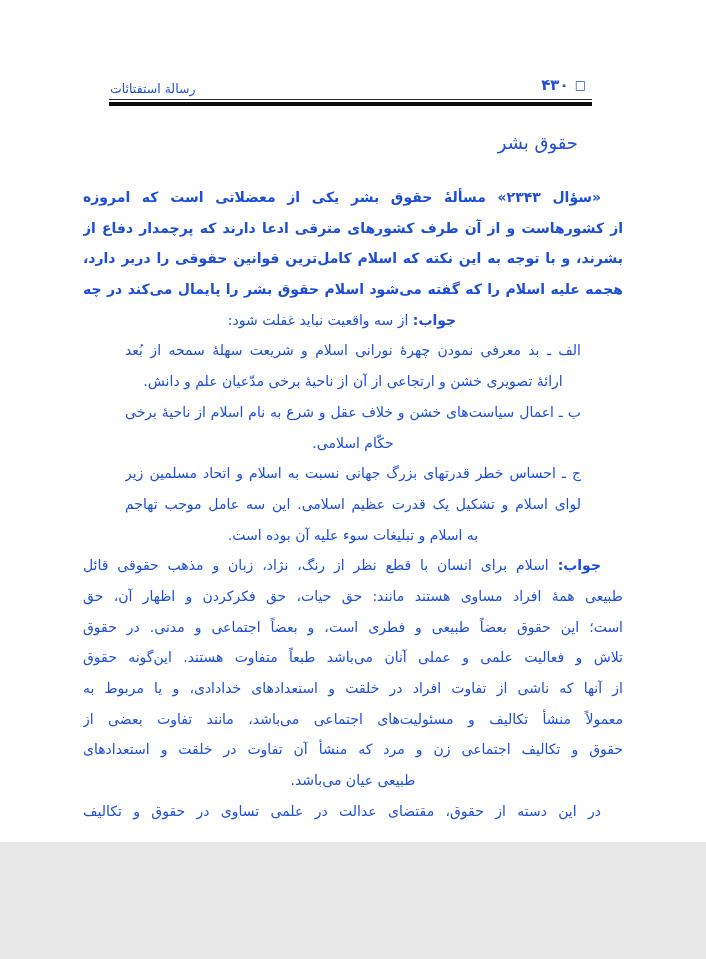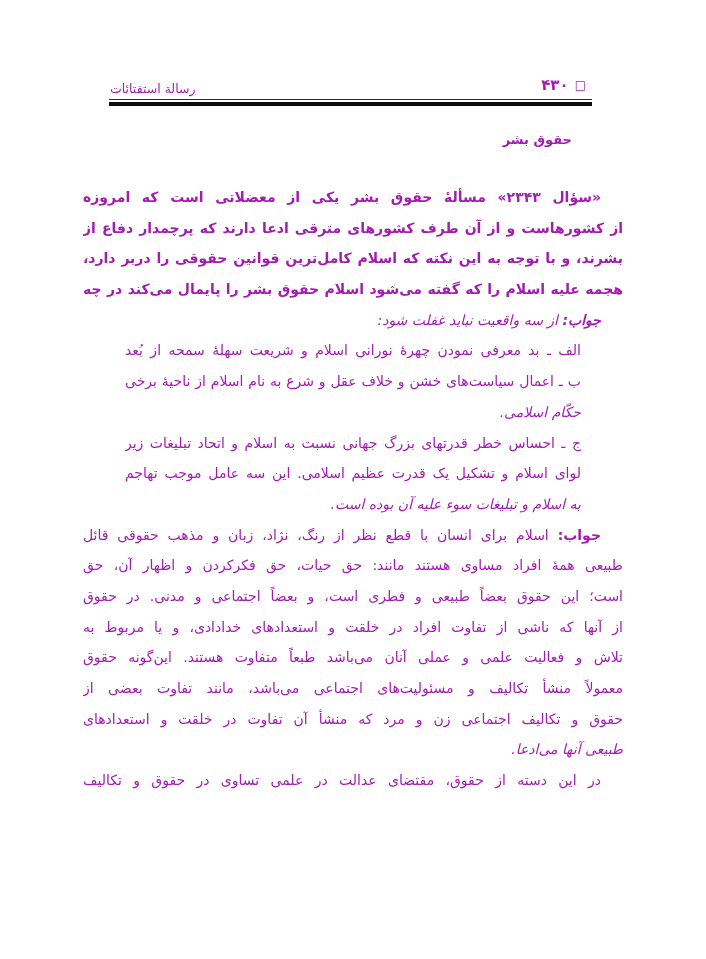--- a/index.html
+++ b/index.html
@@ -1,21 +1,21 @@
 <!DOCTYPE html>
 <html lang="fa" dir="rtl"><head>
 <meta charset="utf-8">
 <style>
   html,body{margin:0;padding:0;background:#e8e8e8;}
   .page{
     position:relative;
-    width:706px;height:959px;
+    width:706px;height:842px;
     margin:0 auto;
     background:#ffffff;
-    color:#a21caf;
+    color:#1d4ed8;
     font-family:"DejaVu Sans",sans-serif;
     direction:rtl;
     overflow:hidden;
   }
   
   .hdr-book-title{
     position:absolute;top:81px;left:110px;
     font-size:12.5px;letter-spacing:0;
   }
   .hdr-page{
@@ -27,32 +27,32 @@
   .rule-thin{
     position:absolute;top:99px;left:109px;width:483px;height:1px;
     background:#2a2a2a;
   }
   .rule-thick{
     position:absolute;top:102px;left:109px;width:483px;height:4px;
     background:#0d0d0d;
   }
   
   .section-title{
-    position:absolute;top:132px;right:134px;
-    font-size:13px;font-weight:bold;
+    position:absolute;top:132px;right:128px;
+    font-size:18px;font-weight:normal;
   }
   
   .body-col{
     position:absolute;top:182px;right:83px;width:540px;
     font-size:14px;direction:rtl;
   }
   .ln{height:30.7px;line-height:30.7px;overflow:hidden;}
   .bold{font-weight:bold;}
   .jst{text-align:justify;text-align-last:justify;}
-  .right{text-align:right;font-style:italic;}
+  .right{text-align:center;}
   .indent{text-indent:22px;}
   .item{margin:0 42px;}
   .ln b{font-weight:bold;}
 </style>
 </head>
 <body>
 
 <div class="page">
 
   <div class="hdr-book-title">رسالة استفتائات</div>
@@ -66,29 +66,30 @@
 
   <div class="section-title">حقوق بشر</div>
 
   <div class="body-col">
       <div class="ln bold jst indent">«سؤال ۲۳۴۳» مسألهٔ حقوق بشر یکی از معضلاتی است که امروزه گریبان‌گیر بسیاری</div>
       <div class="ln bold jst">از کشورهاست و از آن طرف کشورهای مترقی ادعا دارند که پرچمدار دفاع از حقوق</div>
       <div class="ln bold jst">بشرند، و با توجه به این نکته که اسلام کامل‌ترین قوانین حقوقی را دربر دارد، علت این</div>
       <div class="ln bold jst">هجمه علیه اسلام را که گفته می‌شود اسلام حقوق بشر را پایمال می‌کند در چه می‌بینید؟</div>
       <div class="ln right indent"><b>جواب:</b> از سه واقعیت نباید غفلت شود:</div>
       <div class="ln item jst">الف ـ بد معرفی نمودن چهرهٔ نورانی اسلام و شریعت سهلهٔ سمحه از بُعد نظری و</div>
+      <div class="ln item right">ارائهٔ تصویری خشن و ارتجاعی از آن از ناحیهٔ برخی مدّعیان علم و دانش.</div>
       <div class="ln item jst">ب ـ اعمال سیاست‌های خشن و خلاف عقل و شرع به نام اسلام از ناحیهٔ برخی</div>
       <div class="ln item right">حکّام اسلامی.</div>
-      <div class="ln item jst">ج ـ احساس خطر قدرتهای بزرگ جهانی نسبت به اسلام و اتحاد تبلیغات زیر</div>
+      <div class="ln item jst">ج ـ احساس خطر قدرتهای بزرگ جهانی نسبت به اسلام و اتحاد مسلمین زیر</div>
       <div class="ln item jst">لوای اسلام و تشکیل یک قدرت عظیم اسلامی. این سه عامل موجب تهاجم جهانی</div>
       <div class="ln item right">به اسلام و تبلیغات سوء علیه آن بوده است.</div>
       <div class="ln jst indent"><b>جواب:</b> اسلام برای انسان با قطع نظر از رنگ، نژاد، زبان و مذهب حقوقی قائل</div>
       <div class="ln jst">طبیعی همهٔ افراد مساوی هستند مانند: حق حیات، حق فکرکردن و اظهار آن، حق</div>
       <div class="ln jst">است؛ این حقوق بعضاً طبیعی و فطری است، و بعضاً اجتماعی و مدنی. در حقوق</div>
+      <div class="ln jst">تلاش و فعالیت علمی و عملی آنان می‌باشد طبعاً متفاوت هستند. این‌گونه حقوق</div>
       <div class="ln jst">از آنها که ناشی از تفاوت افراد در خلقت و استعدادهای خدادادی، و یا مربوط به</div>
-      <div class="ln jst">تلاش و فعالیت علمی و عملی آنان می‌باشد طبعاً متفاوت هستند. این‌گونه حقوق</div>
       <div class="ln jst">معمولاً منشأ تکالیف و مسئولیت‌های اجتماعی می‌باشد، مانند تفاوت بعضی از</div>
       <div class="ln jst">حقوق و تکالیف اجتماعی زن و مرد که منشأ آن تفاوت در خلقت و استعدادهای</div>
-      <div class="ln right">طبیعی آنها می‌ادعا.</div>
+      <div class="ln right">طبیعی عیان می‌باشد.</div>
       <div class="ln jst indent">در این دسته از حقوق، مقتضای عدالت در علمی تساوی در حقوق و تکالیف</div>
     </div>
 
 </div>
 
 </body></html>

